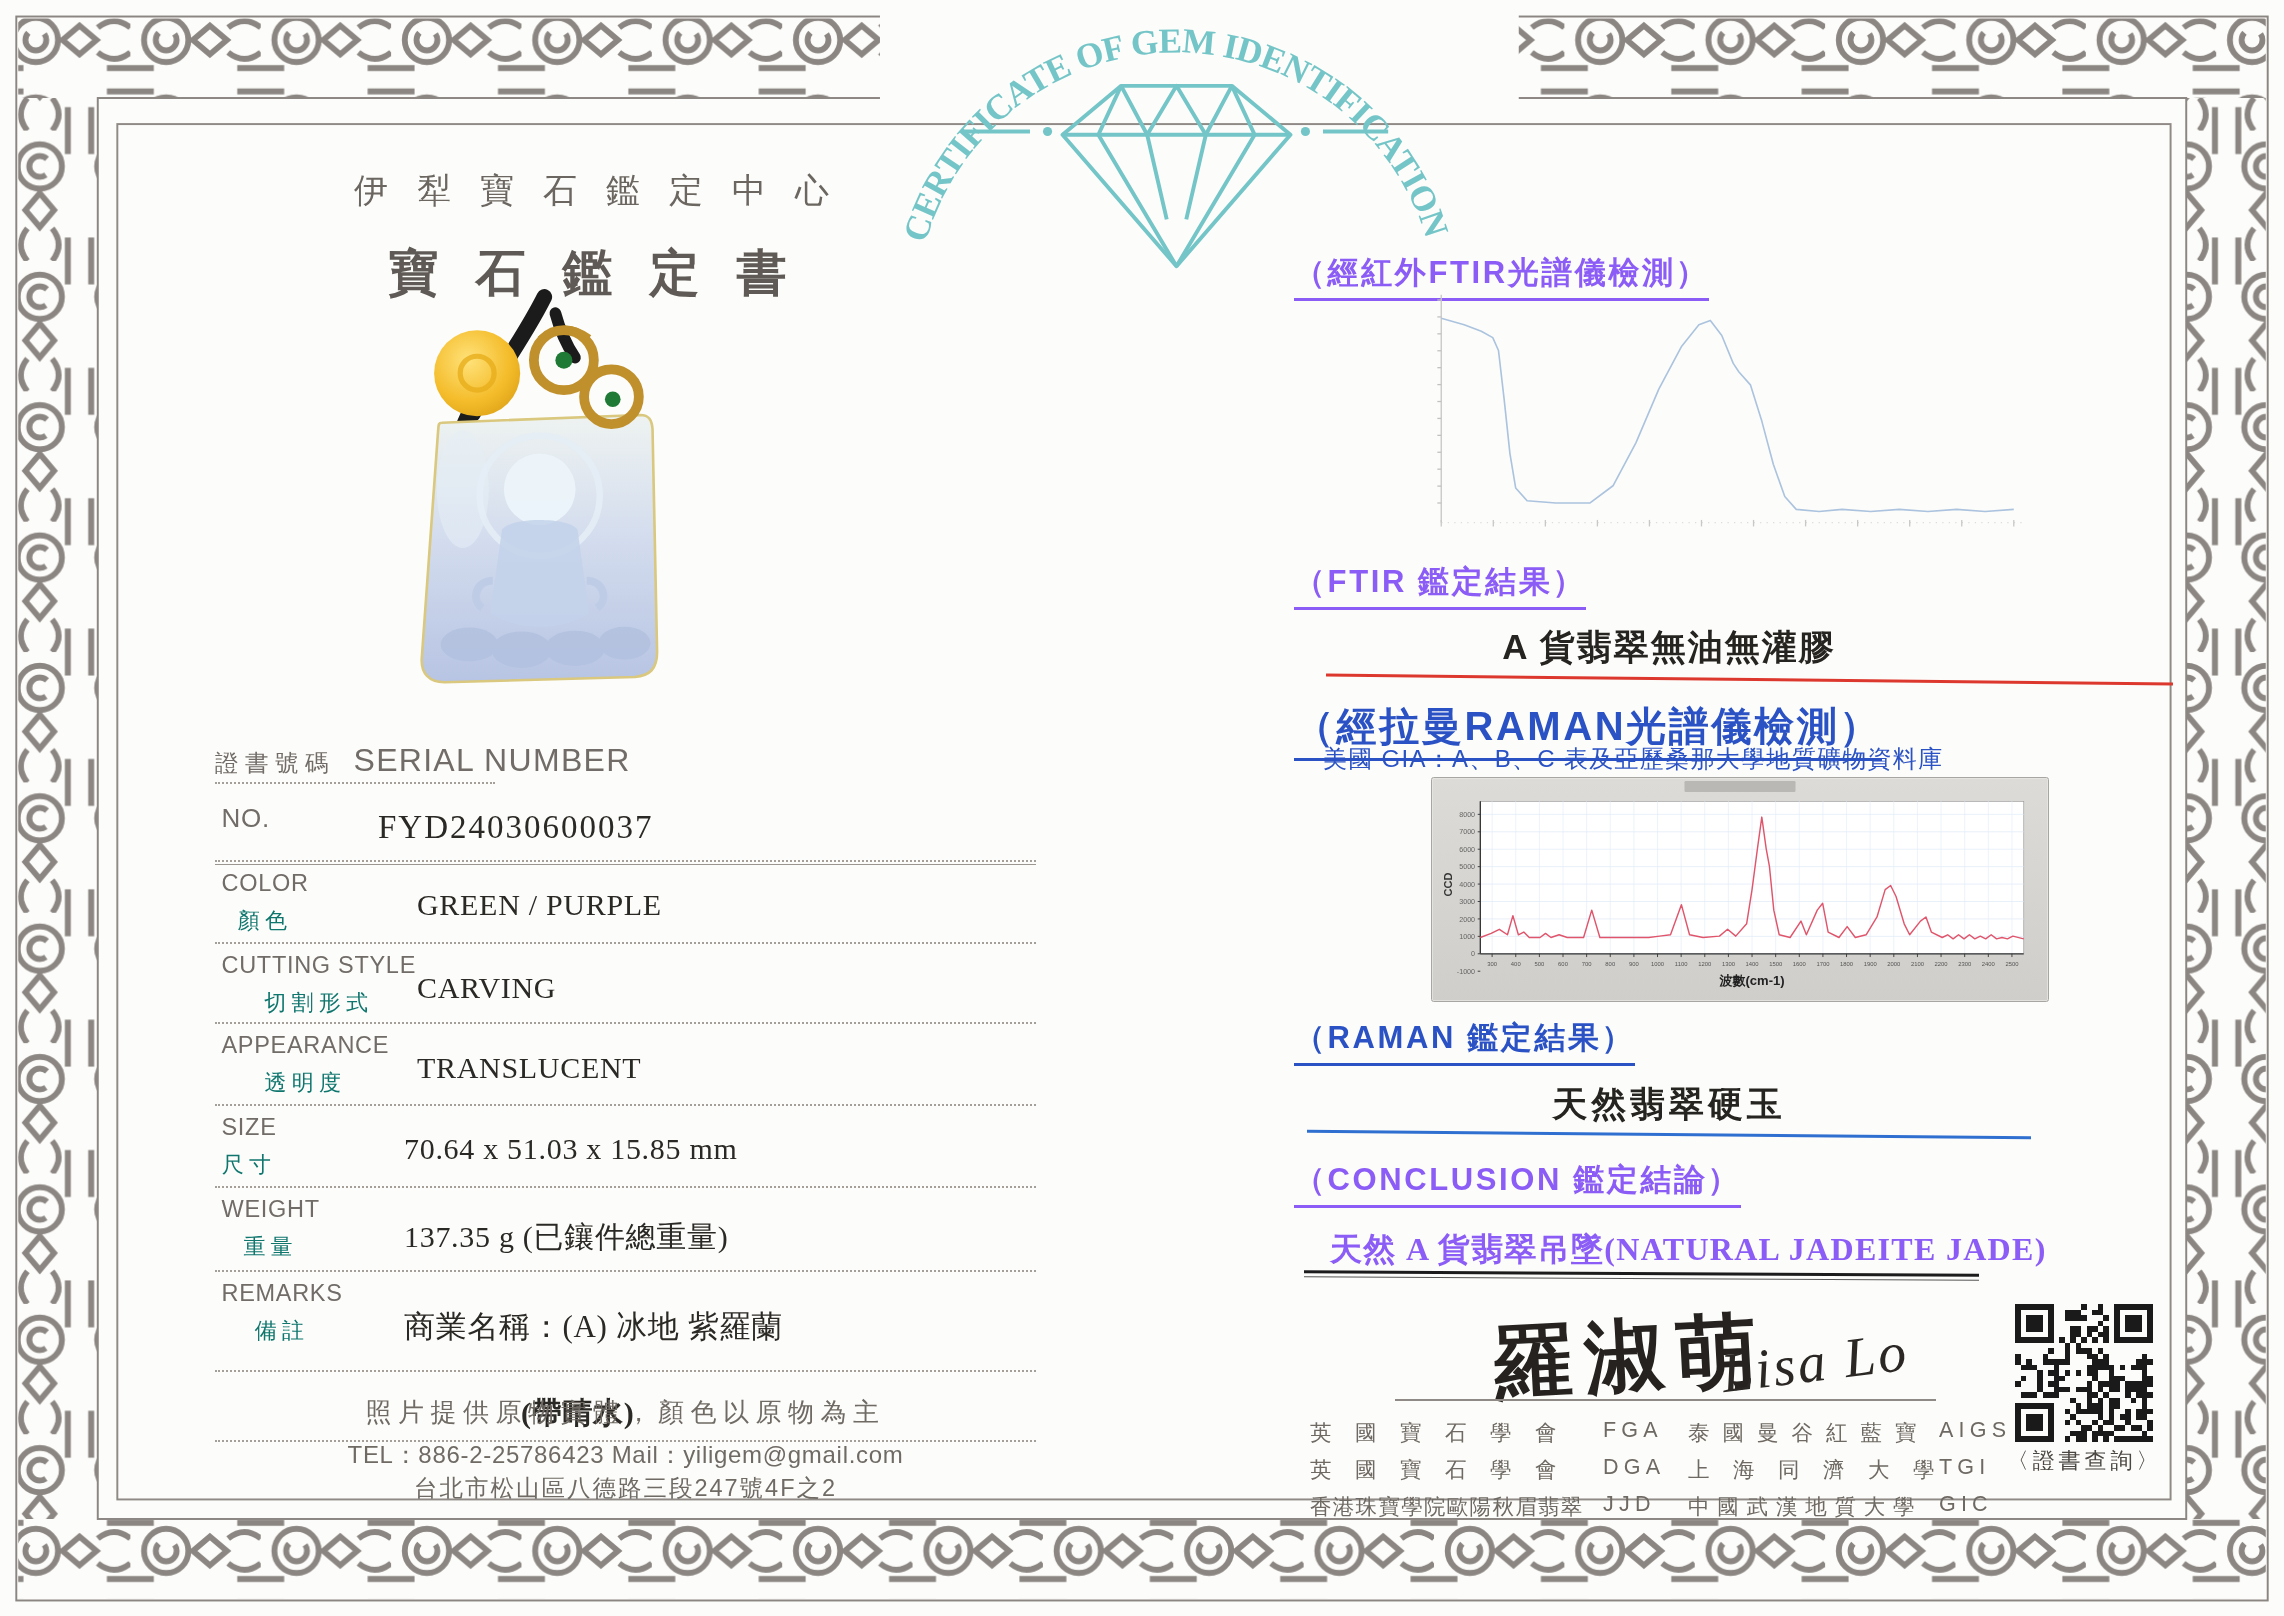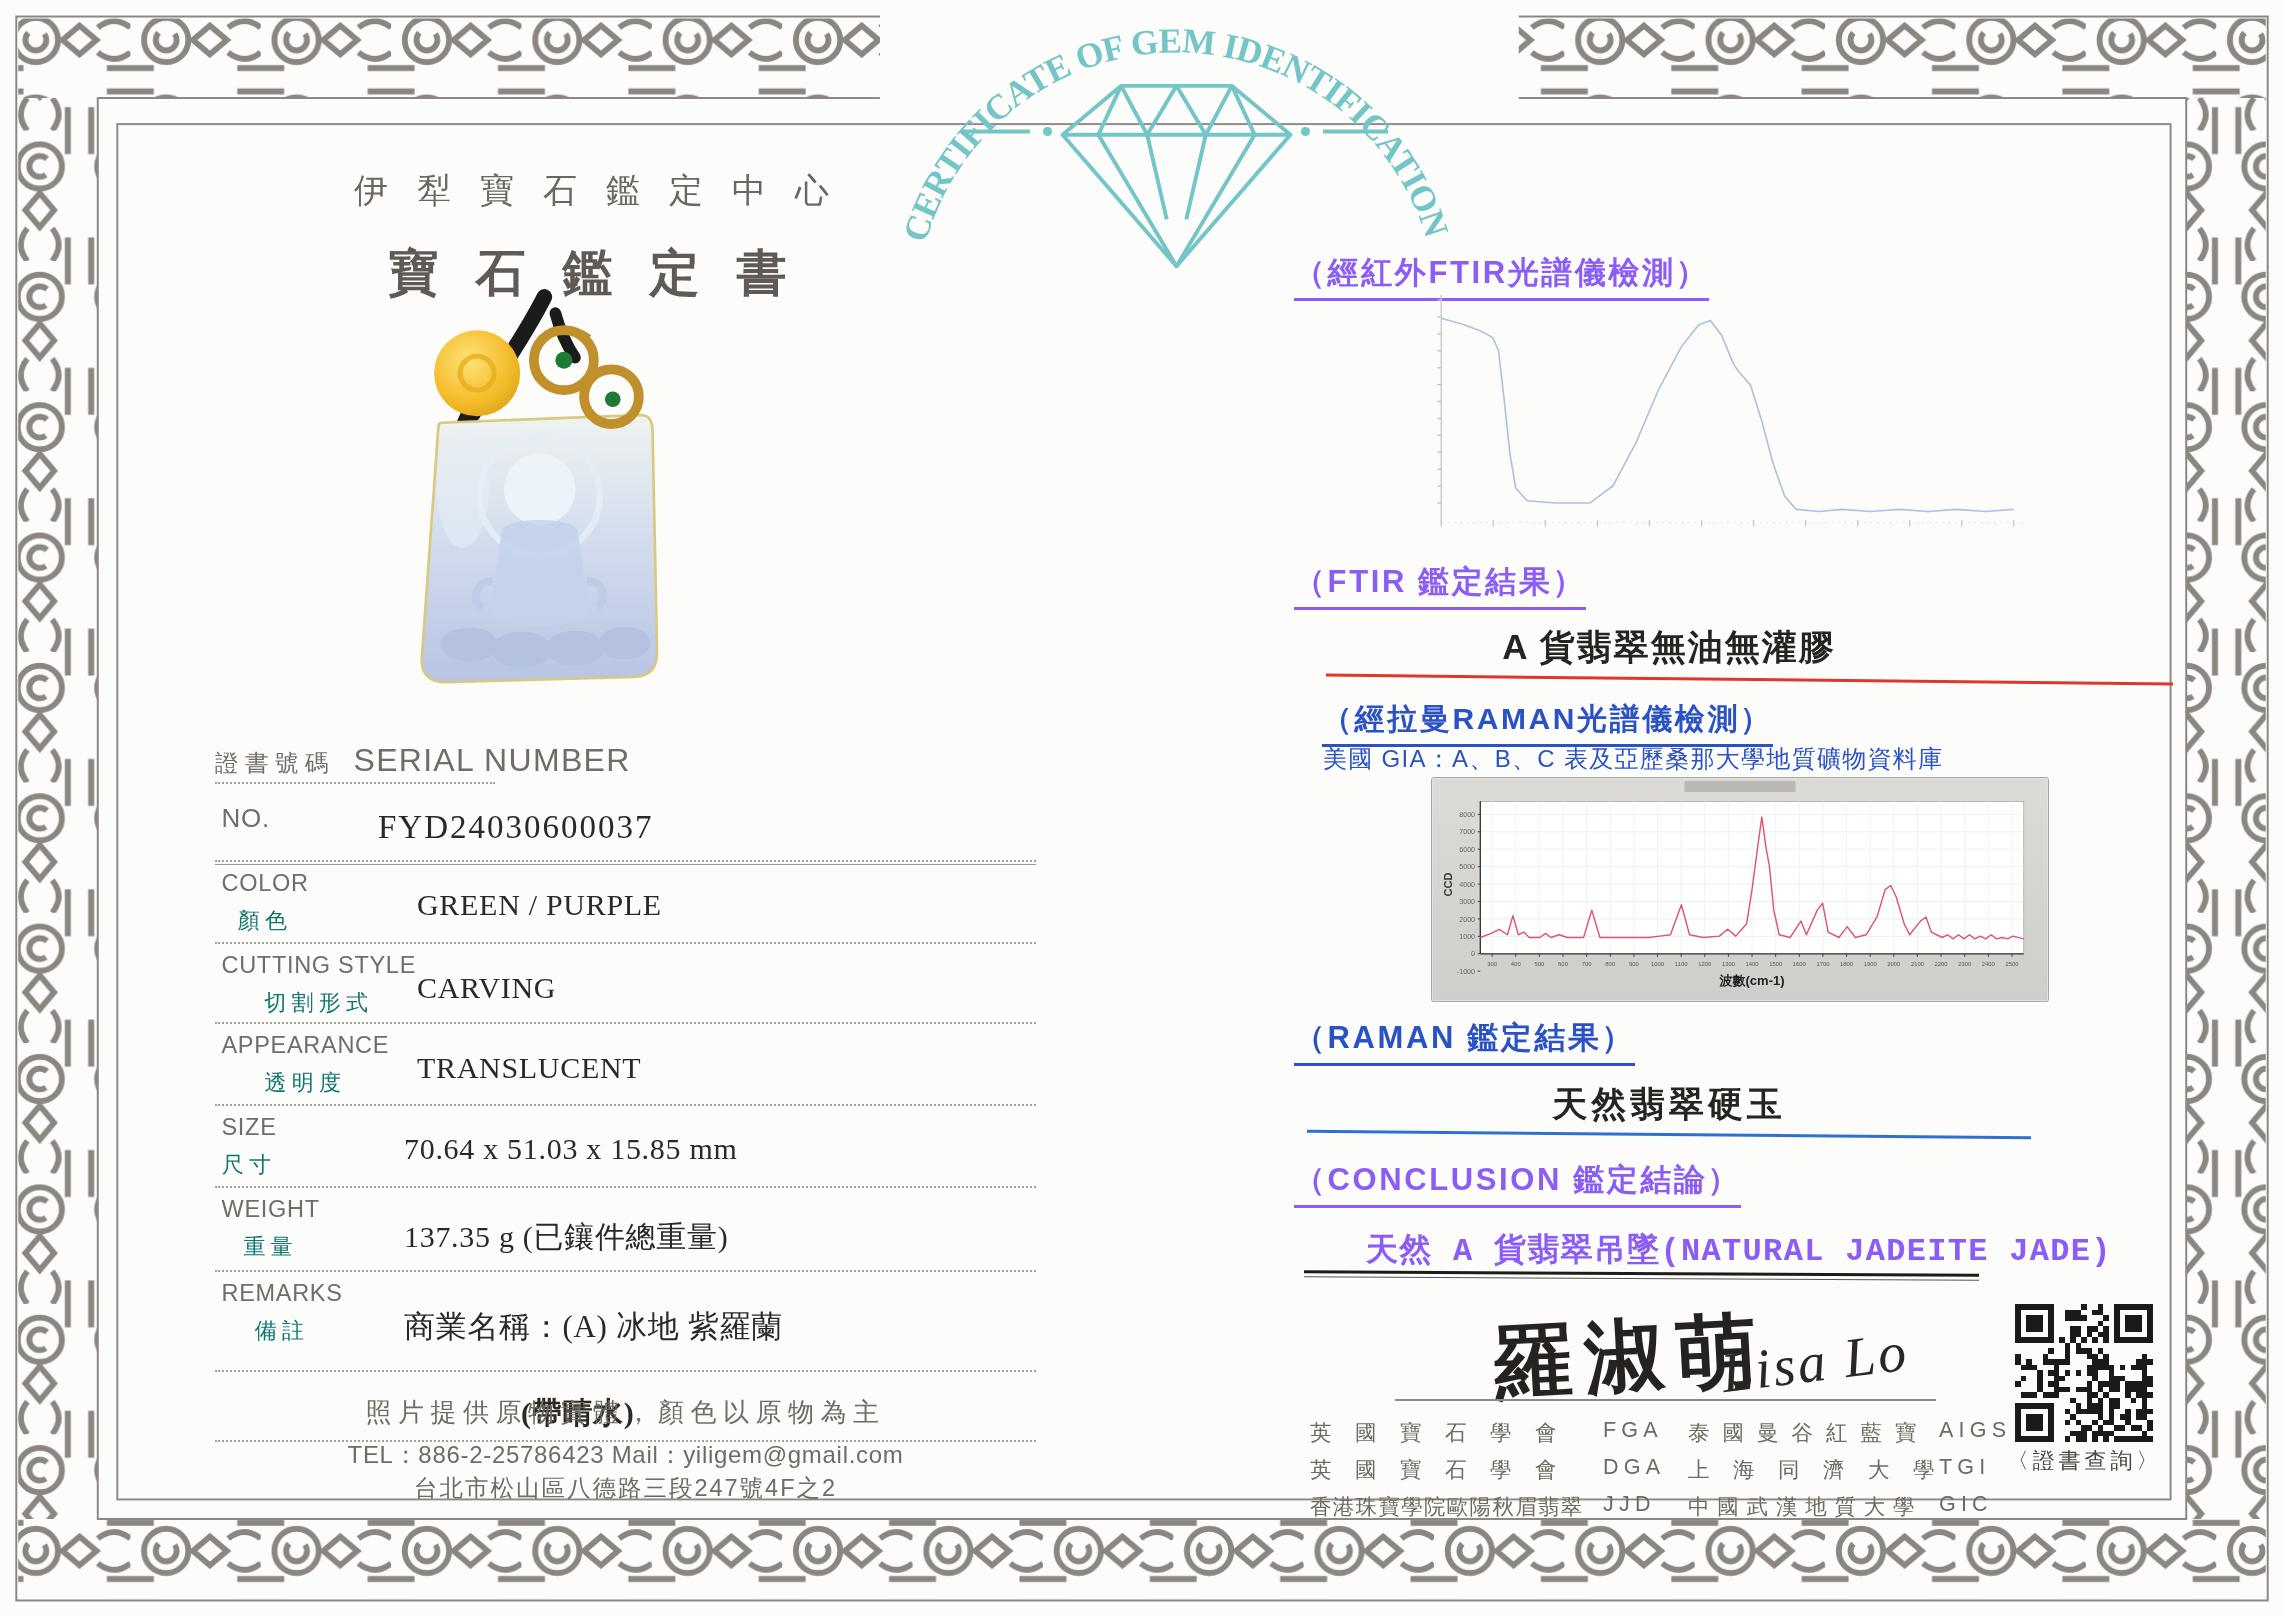--- a/index.html
+++ b/index.html
@@ -221,21 +221,21 @@
       <polyline points="70.0,48.1 105.2,58.0 131.6,67.9 149.2,77.8 158.0,97.6 166.8,173.5 175.6,256.0 184.4,308.8 202.0,328.6 246.0,331.9 298.8,331.9 334.0,305.5 369.2,239.5 404.4,157.0 439.6,91.0 466.0,58.0 483.6,51.4 501.2,74.5 518.8,117.4 527.6,130.6 545.2,150.4 562.8,206.5 580.4,272.5 598.0,322.0 615.6,341.8 650.8,345.1 686.0,341.8 730.0,345.1 774.0,341.8 818.0,345.1 862.0,341.8 906.0,345.1 950.0,341.8" fill="none" stroke="#abc3de" stroke-width="2.5" stroke-linejoin="round"></polyline>
     </svg>
 
   <div class="abs head red" style="left:1294px;top:561px;font-size:31px;">
     <span class="inner">（FTIR 鑑定結果）</span>
   </div>
 
   <div class="abs" style="left:1304px;top:624px;width:730px;text-align:center;font-size:35px;font-weight:bold;letter-spacing:2px;">A 貨翡翠無油無灌膠</div>
   <div class="rule" style="left:1326px;top:678px;width:847px;background:#dd382d;transform:rotate(0.6deg);"></div>
 
-  <div class="abs head blue" style="left:1294px;top:699px;font-size:30px;margin-left:28px;">
+  <div class="abs head blue" style="left:1294px;top:699px;font-size:40px;">
     <span class="inner">（經拉曼RAMAN光譜儀檢測）</span>
   </div>
   <div class="abs blue" style="left:1323px;top:743px;font-size:24px;letter-spacing:1.3px;">美國 GIA：A、B、C 表及亞歷桑那大學地質礦物資料庫</div>
 
   <div class="abs" style="left:1431px;top:777px;width:616px;height:223px;background:linear-gradient(#dcdbd7,#cfceca);border:1.3px solid #a7a6a2;border-radius:2.6px;box-shadow:inset 0 0 0 0.7px #e9e8e4;">
     <div style="position:absolute;left:50%;top:3.3px;transform:translateX(-50%);width:111px;height:10.4px;background:#b9b8b4;filter:blur(0.7px);border-radius:1.3px;"></div>
     <svg id="raman-svg" style="position:absolute;left:3.9px;top:14.3px;" width="606" height="205" viewBox="0 0 930 314">
         <rect x="68" y="14" width="834" height="234" fill="#ffffff" stroke="#9a9a9a" stroke-width="1"></rect>
         <line x1="68" y1="34" x2="902" y2="34" stroke="#dce8f5" stroke-width="1"></line>
         <text x="60" y="38" text-anchor="end" font-size="11" fill="#666" font-family="Liberation Sans,sans-serif">8000</text>
@@ -347,21 +347,21 @@
     <span class="inner">（RAMAN 鑑定結果）</span>
   </div>
 
   <div class="abs" style="left:1304px;top:1081px;width:730px;text-align:center;font-size:35px;font-weight:bold;letter-spacing:3.9px;">天然翡翠硬玉</div>
   <div class="rule" style="left:1307px;top:1133px;width:724px;background:#2f6fd0;transform:rotate(0.5deg);"></div>
 
   <div class="abs head red" style="left:1294px;top:1159px;font-size:31px;">
     <span class="inner">（CONCLUSION 鑑定結論）</span>
   </div>
 
-  <div class="abs red" style="left:1366px;top:1228px;font-size:32px;font-weight:bold;letter-spacing:1.3px;font-family:Liberation Mono, monospace;">天然 A 貨翡翠吊墜(NATURAL JADEITE JADE)</div>
+  <div class="abs red" style="left:1330px;top:1228px;font-size:32px;font-weight:bold;letter-spacing:1.3px;font-family:Liberation Serif, serif;">天然 A 貨翡翠吊墜(NATURAL JADEITE JADE)</div>
   <div class="rule" style="left:1304px;top:1272px;width:675px;height:2.6px;background:#1c1c1c;transform:rotate(0.3deg);"></div>
   <div class="rule" style="left:1304px;top:1278px;width:675px;height:1.3px;background:#555;transform:rotate(0.3deg);"></div>
 
   <div class="abs sig-cn" style="left:1493px;top:1304px;">羅淑萌</div>
   <div class="abs sig-en" style="left:1721px;top:1330px;">Lisa Lo</div>
   <div class="abs" style="left:1395px;top:1399px;width:541px;height:2px;background:#8f8a85;"></div>
 
   <div class="abs" style="left:1310px;top:1418px;width:691px;">
     <div class="org-row">
       <span class="ow6">英國寶石學會</span>

